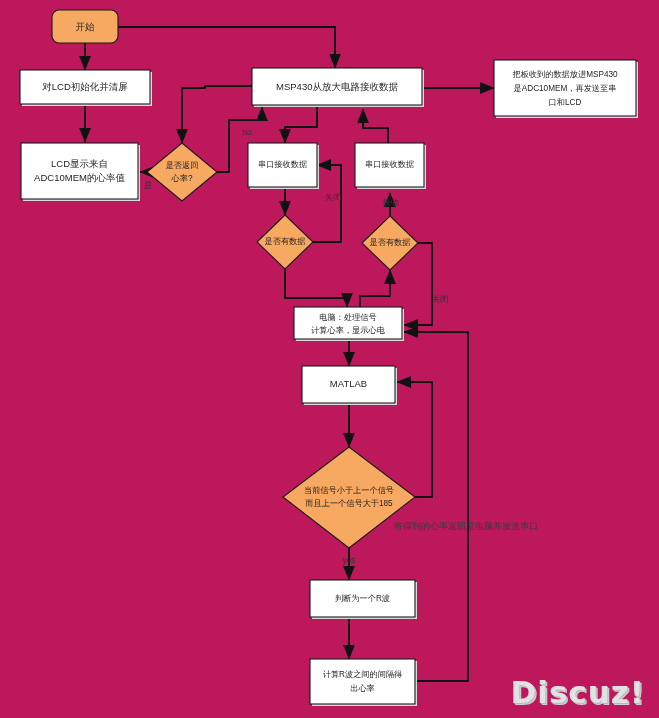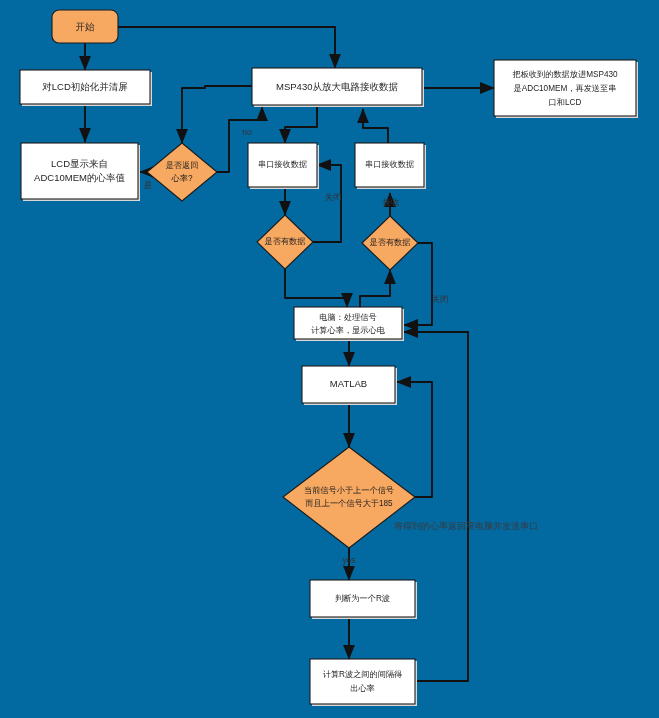--- a/index.html
+++ b/index.html
@@ -7,21 +7,21 @@
     padding: 0;
     background: #ffffff;
   }
   body {
     font-family: "Liberation Sans", "DejaVu Sans", sans-serif;
   }
   #canvas {
     position: relative;
     width: 659px;
     height: 718px;
-    background: #0369a1;
+    background: #be185d;
     overflow: hidden;
     text-align: center;
   }
   #flow-svg {
     position: absolute;
     left: 0;
     top: 0;
     width: 659px;
     height: 718px;
   }
@@ -249,14 +249,15 @@
     <text class="edge-label" x="391" y="203">接收</text>
 
     <text class="edge-label" x="440" y="300">关闭</text>
 
     <text class="edge-label" x="349" y="561">yes</text>
 
     <text class="note-label" x="394" y="527">将得到的心率返回至电脑并发送串口</text>
 
   </svg>
 
+  <div class="watermark">Discuz!</div>
 
 </div>
 
 </body></html>

